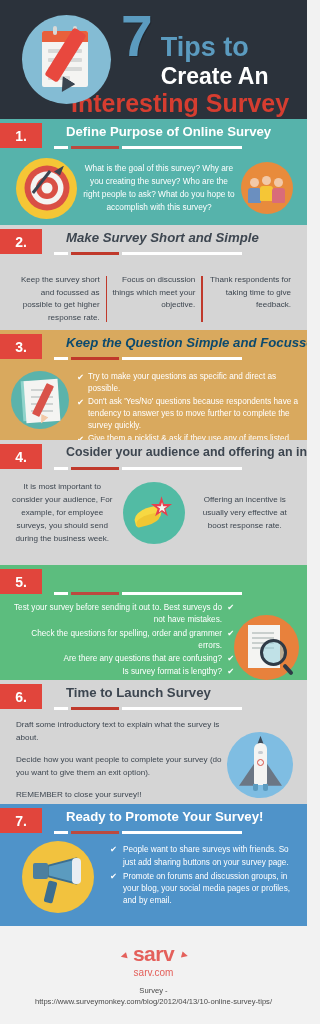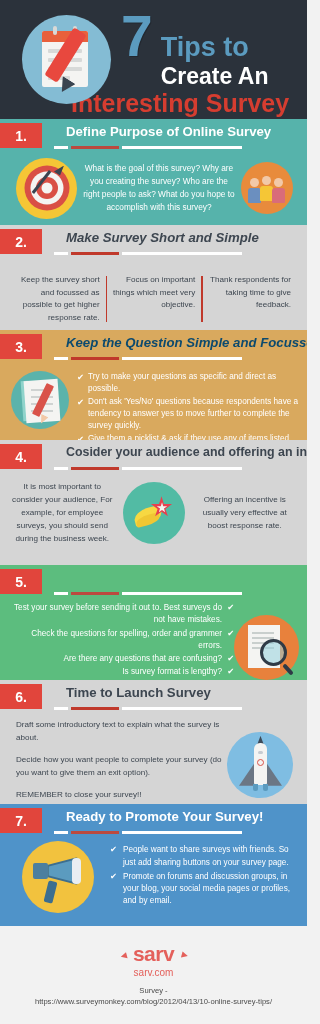--- a/index.html
+++ b/index.html
@@ -285,21 +285,21 @@
       <div class="rule">
         <span class="r-white"></span>
           <span class="r-gap"></span>
           <span class="r-red"></span>
           <span class="r-gap"></span>
           <span class="r-rest"></span>
       </div>
     </div>
     <div class="s2-cols sec-body">
       <div class="s2-col">Keep the survey short and focussed as possible to get higher response rate.</div>
-      <div class="s2-col">Focus on important things which meet very objective.</div>
+      <div class="s2-col">Focus on discussion things which meet your objective.</div>
       <div class="s2-col">Thank respondents for taking time to give feedback.</div>
     </div>
   </div>
 
   <div class="section s3">
     <div class="sec-head">
       <div class="badge">3.</div>
       <div class="sec-title">Keep the Question Simple and Focussed</div>
       <div class="rule">
         <span class="r-white"></span>

